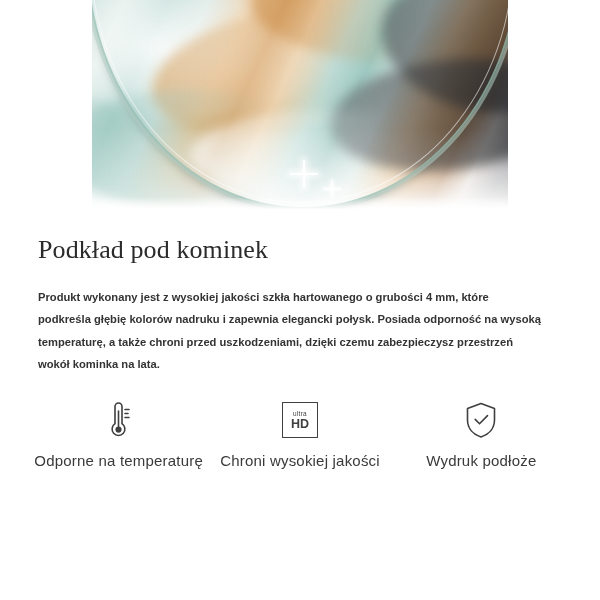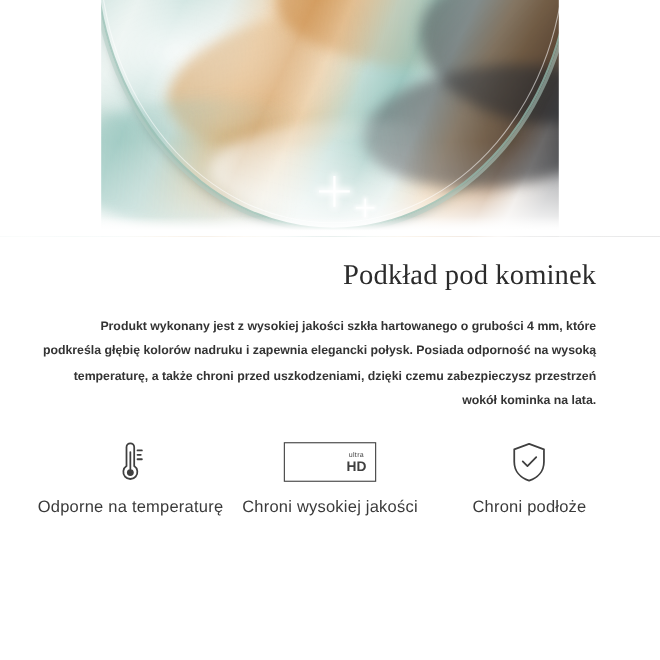--- a/index.html
+++ b/index.html
@@ -133,21 +133,20 @@
   }
   .sparkle::before { left: 13px; top: 0;  width: 2px; height: 28px; }
   .sparkle::after  { left: 0;  top: 13px; width: 28px; height: 2px; }
   .sp1 { left: 290px; top: 160px; }
   .sp2 { left: 318px; top: 175px; transform: scale(.6); }
 
   
   .content {
     position: relative;
     padding: 18px 58px 0 38px;
-    text-align: right;
   }
   h1.title {
     margin: 0;
     font-family: "Liberation Serif", serif;
     font-size: 26px;
     line-height: 1.34;
     font-weight: 400;
     color: #2b2b2b;
     letter-spacing: .1px;
   }
@@ -191,21 +190,20 @@
   }
   .ultrahd {
     width: 34px;
     height: 34px;
     border: 1.6px solid #3f3f3f;
     display: flex;
     flex-direction: column;
     align-items: center;
     justify-content: center;
     line-height: 1;
-    padding-left: 48px;
   }
   .ultrahd .u { font-size: 6.4px; letter-spacing: .3px; color: #3f3f3f; }
   .ultrahd .hd { font-size: 12.5px; font-weight: 700; color: #3f3f3f; margin-top: 1px; }
 </style>
 </head>
 <body>
 
 <div class="page">
 
   <div class="hero">
@@ -257,20 +255,20 @@
       <div class="caption">Chroni wysokiej jakości</div>
     </div>
 
     <div class="feature">
       <div class="icon-wrap">
         <svg width="38" height="42" viewBox="0 0 38 42" fill="none" stroke="#3f3f3f" stroke-width="1.6" stroke-linejoin="round" stroke-linecap="round">
           <path d="M19 4.5 5.5 9.5v11.2C5.5 29.4 11.3 35.4 19 38c7.7-2.6 13.5-8.6 13.5-17.3V9.5L19 4.5Z"></path>
           <path d="m13.2 20.4 4.3 4.4 8-8.2"></path>
         </svg>
       </div>
-      <div class="caption">Chroni podłoże</div>
+      <div class="caption">Wydruk podłoże</div>
     </div>
 
 
 
 
   </div>
 </div>
 
 </body></html>

